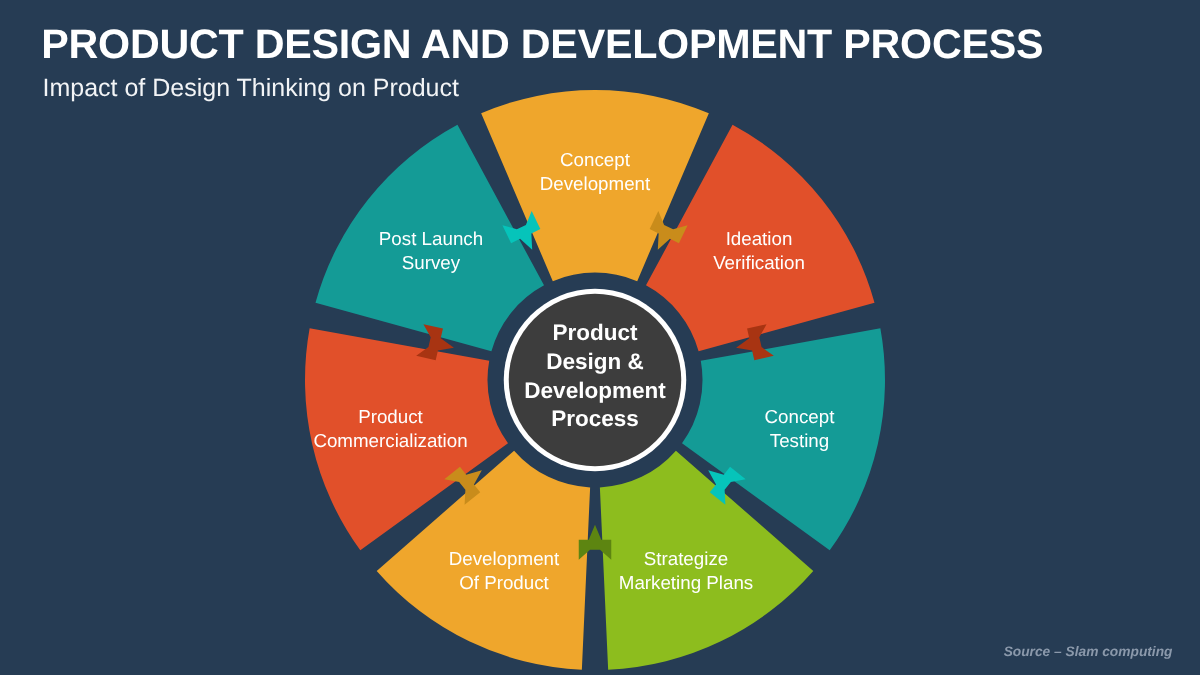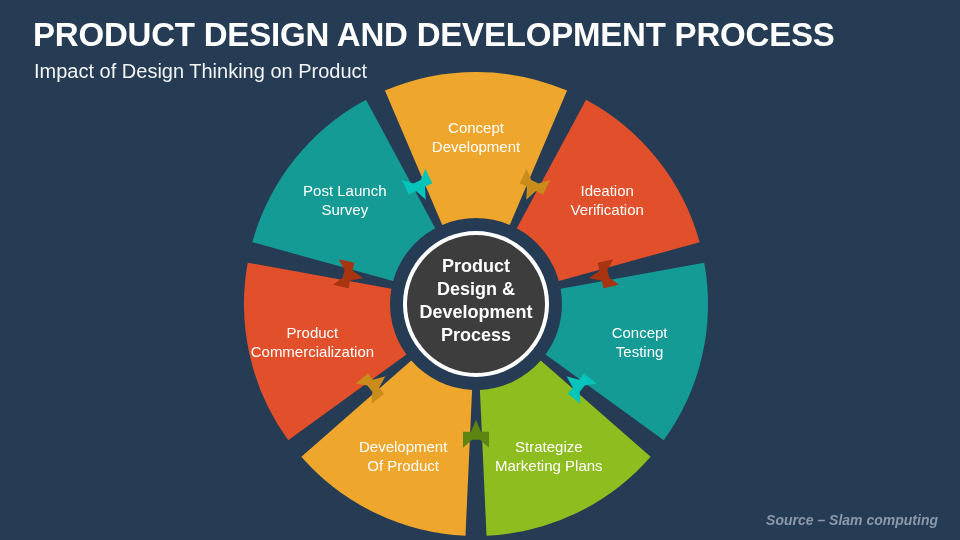--- a/index.html
+++ b/index.html
@@ -36,21 +36,21 @@
     top: 60px;
     font-size: 20px;
     font-weight: normal;
     color: #f2f4f6;
     white-space: nowrap;
   }
   #source {
     position: absolute;
     right: 22px;
     bottom: 12px;
-    font-size: 14px;
+    font-size: 11px;
     font-style: italic;
     font-weight: bold;
     color: #8b99ab;
     white-space: nowrap;
   }
   #wheel-wrap {
     position: absolute;
     left: 0;
     top: 0;
     width: 960px;

